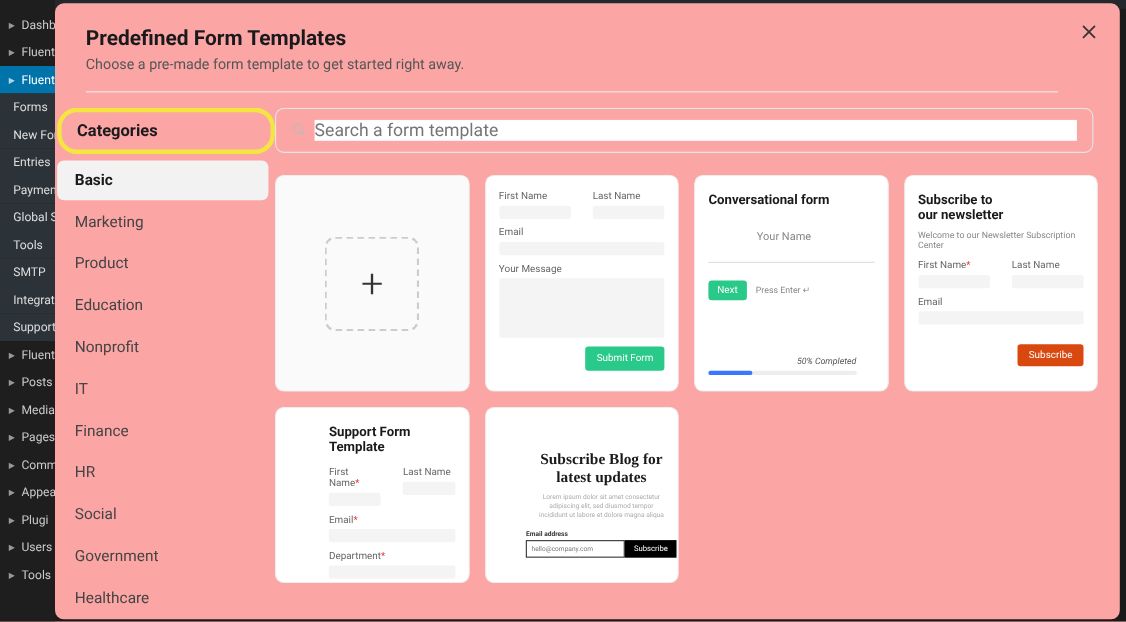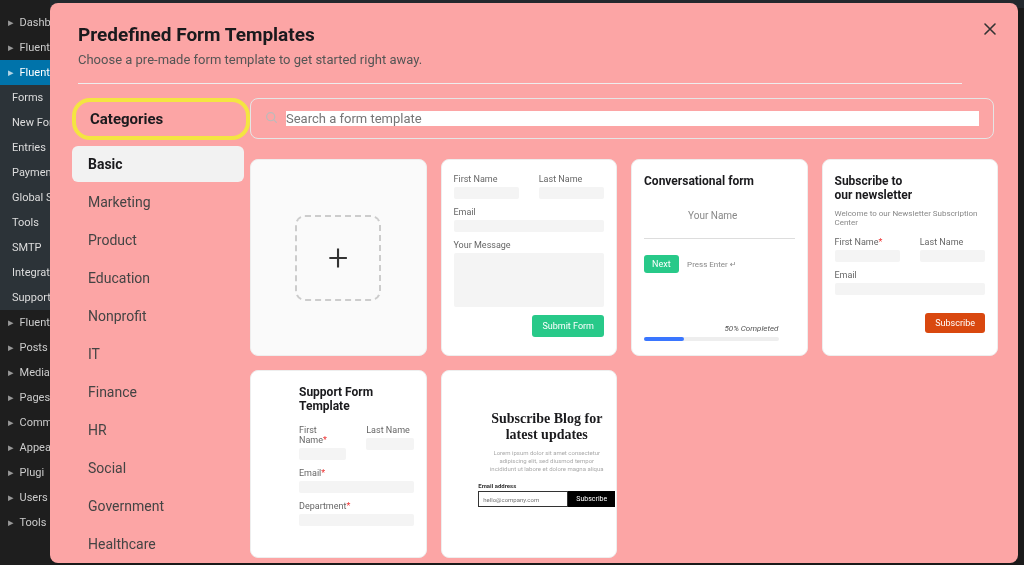--- a/index.html
+++ b/index.html
@@ -18,38 +18,38 @@
   .modal { position: absolute; top: 3px; left: 50px; right: 6px; bottom: 2px; background: #fca5a5; border-radius: 8px; overflow: hidden; display:flex; flex-direction:column; }
   .modal-header { padding: 20px 28px 0 28px; position: relative; }
   .modal-title { font-size: 19px; font-weight: 700; color: #1a1a1d; }
   .modal-sub { font-size: 13px; color: #555; margin-top: 6px; }
   .modal-close { position: absolute; top: 18px; right: 20px; cursor: pointer; color:#333; }
   .divider { border: none; border-top: 1px solid #eee; margin: 16px 28px 14px 0; }
 
   .modal-body { display: flex; flex: 1; overflow: hidden; }
 
   
-  .cat-col { width: 200px; flex: 0 0 200px; padding-left: 22px; }
+  .cat-col { width: 200px; flex: 0 0 200px; padding-left: 2px; }
   .cat-header {
     border: 4px solid #f4e541;
     border-radius: 18px;
     padding: 8px 14px;
     font-weight: 700;
     font-size: 15px;
     color: #1a1a1d;
     margin-bottom: 6px;
   }
   .cat-list { list-style: none; }
   .cat-list li { padding: 10px 16px; font-size: 14px; color: #444; cursor: pointer; border-radius: 6px; margin: 2px 6px 2px 0;}
   .cat-list li.active { background: #f2f2f2; font-weight: 700; color:#1a1a1d;}
 
   
   .main-col { flex: 1; padding-right: 20px; overflow-y: auto; }
   .search-wrap { border: 1px solid #e5e5e5; border-radius: 8px; padding: 10px 14px; display: flex; align-items: center; gap: 8px; color:#999; margin-bottom: 20px; margin-right:4px;}
-  .search-wrap input { border: none; outline: none; flex: 1; font-size: 13px; color:#333; }
+  .search-wrap input { border: none; outline: none; flex: 1; font-size: 16px; color:#333; }
   .search-wrap .sicon { color:#bbb; }
 
   .cards { display: grid; grid-template-columns: repeat(4, 1fr); gap: 14px; }
   .card { border: 1px solid #eee; border-radius: 8px; background:#fff; padding: 14px 12px; height: 197px; overflow:hidden; font-size: 10px; color:#555; position:relative;}
 
   
   .card.blank { background:#fafafa; display:flex; align-items:center; justify-content:center;}
   .plus-box { width: 86px; height: 86px; border: 2px dashed #ccc; border-radius: 10px; display:flex; align-items:center; justify-content:center; font-size: 36px; color:#333; font-weight:300;}
 
   
@@ -83,21 +83,21 @@
   
   .blog-card { text-align:center; padding-top:40px;}
   .blog-title { font-family: Georgia, "Times New Roman", serif; font-size: 14px; font-weight:700; color:#1a1a1d;}
   .blog-lorem { font-size:6px; color:#aaa; margin:6px auto 10px; line-height:1.3; max-width:140px;}
   .blog-form { display:flex; justify-content:center; gap:0; align-items:flex-end; margin-top:4px;}
   .blog-label-wrap { text-align:left; }
   .blog-label { font-size:6px; color:#333; font-weight:700; display:block; margin-bottom:2px;}
   .blog-input { border:1px solid #333; height:16px; width:90px; font-size:6px; padding:0 4px; color:#999;}
   .blog-btn { background:#000; color:#fff; font-size:7px; padding:0 8px; height:16px; line-height:16px;}
 
-  .card.short { height: 188px; padding-left: 48px; }
+  .card.short { height: 160px; padding-left: 48px; }
 
 </style>
 </head>
 <body>
 
 <div class="wp-topbar"></div>
 <div class="wp-sidebar">
   <ul id="wp-menu">
       <li>
         <span class="ico">▸</span>

